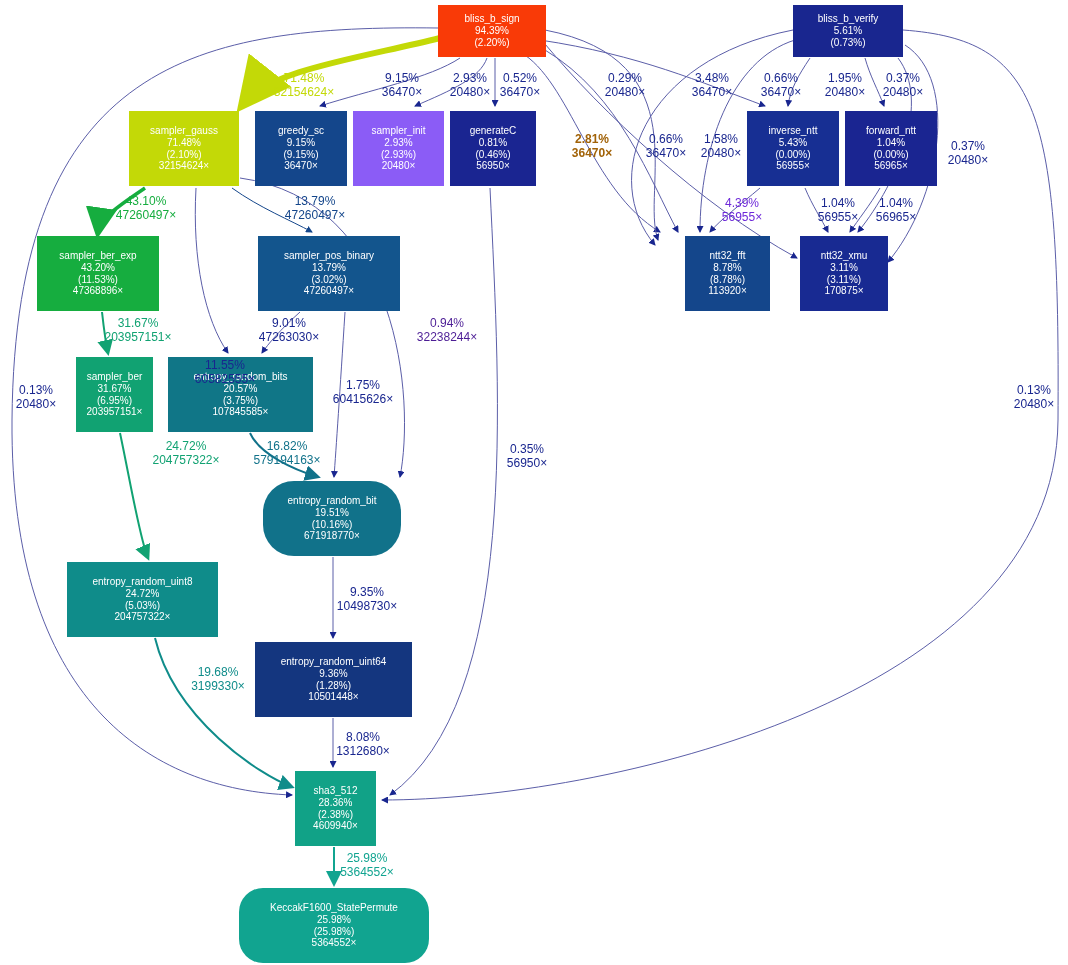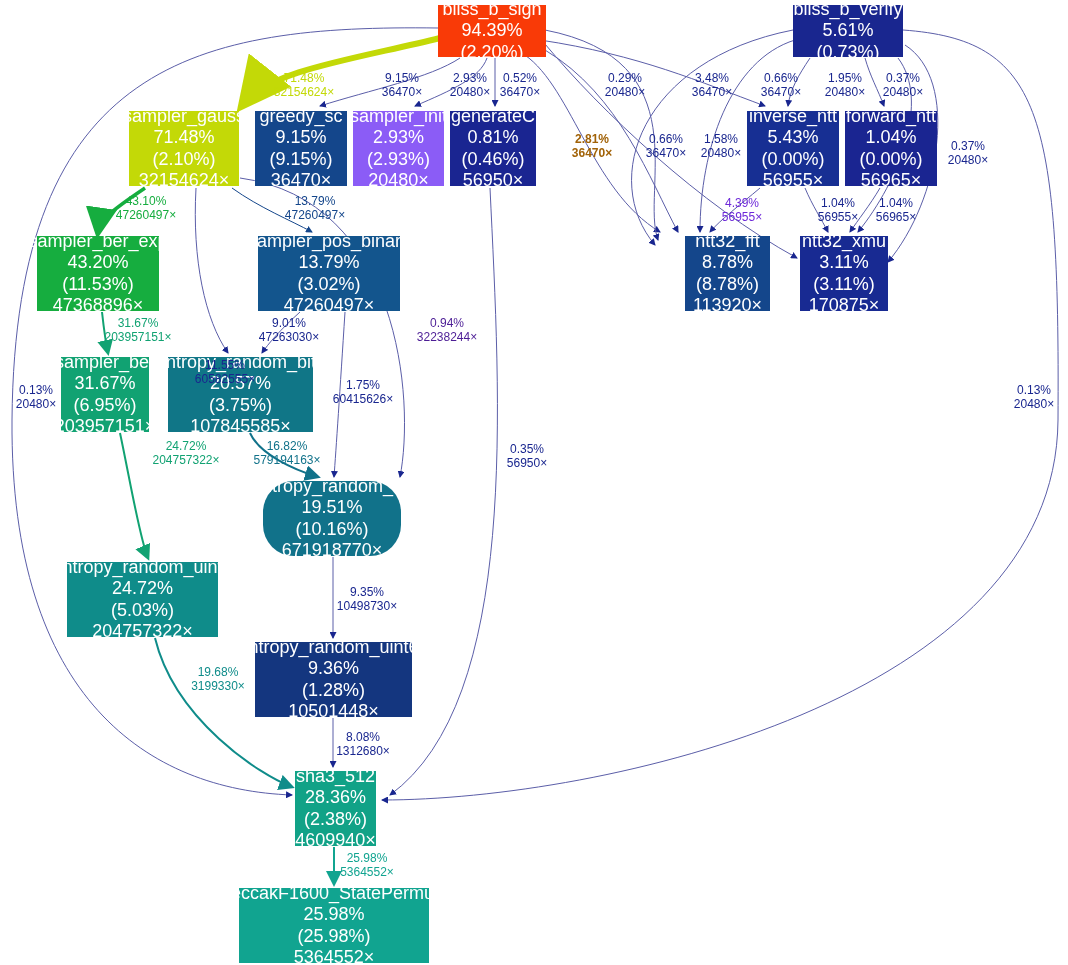--- a/index.html
+++ b/index.html
@@ -26,21 +26,21 @@
   .node {
     position: absolute;
     box-sizing: border-box;
     display: flex;
     flex-direction: column;
     align-items: center;
     justify-content: center;
     color: #ffffff;
     text-align: center;
     line-height: 1.17;
-    font-size: 18px;
+    font-size: 10px;
     z-index: 5;
   }
   .node .nm { white-space: nowrap; }
   .node .l2, .node .l3, .node .l4 { white-space: nowrap; }
   .edge-label {
     position: absolute;
     text-align: center;
     font-size: 12px;
     line-height: 1.2;
     white-space: nowrap;
@@ -227,21 +227,21 @@
     <div class="l4">113920×</div>
   </div>
 
   <div class="node" style="left:800px;top:236px;width:88px;height:75px;background:#182a92;">
     <div class="nm">ntt32_xmu</div>
     <div class="l2">3.11%</div>
     <div class="l3">(3.11%)</div>
     <div class="l4">170875×</div>
   </div>
 
-  <div class="node" style="left:61px;top:357px;width:88px;height:75px;background:#11a272;">
+  <div class="node" style="left:76px;top:357px;width:77px;height:75px;background:#11a272;">
     <div class="nm">sampler_ber</div>
     <div class="l2">31.67%</div>
     <div class="l3">(6.95%)</div>
     <div class="l4">203957151×</div>
   </div>
 
   <div class="node" style="left:168px;top:357px;width:145px;height:75px;background:#107687;">
     <div class="nm">entropy_random_bits</div>
     <div class="l2">20.57%</div>
     <div class="l3">(3.75%)</div>
@@ -269,21 +269,21 @@
     <div class="l4">10501448×</div>
   </div>
 
   <div class="node" style="left:295px;top:771px;width:81px;height:75px;background:#11a287;">
     <div class="nm">sha3_512</div>
     <div class="l2">28.36%</div>
     <div class="l3">(2.38%)</div>
     <div class="l4">4609940×</div>
   </div>
 
-  <div class="node" style="left:239px;top:888px;width:190px;height:75px;background:#11a490;">
+  <div class="node" style="left:239px;top:888px;width:190px;height:75px;background:#11a490;border-radius:24px;">
     <div class="nm">KeccakF1600_StatePermute</div>
     <div class="l2">25.98%</div>
     <div class="l3">(25.98%)</div>
     <div class="l4">5364552×</div>
   </div>
 
   <div class="edge-label" style="left:260px;top:71px;width:88px;color:#c3d907;">
     <span>71.48%</span>
     <span>32154624×</span>
   </div>

